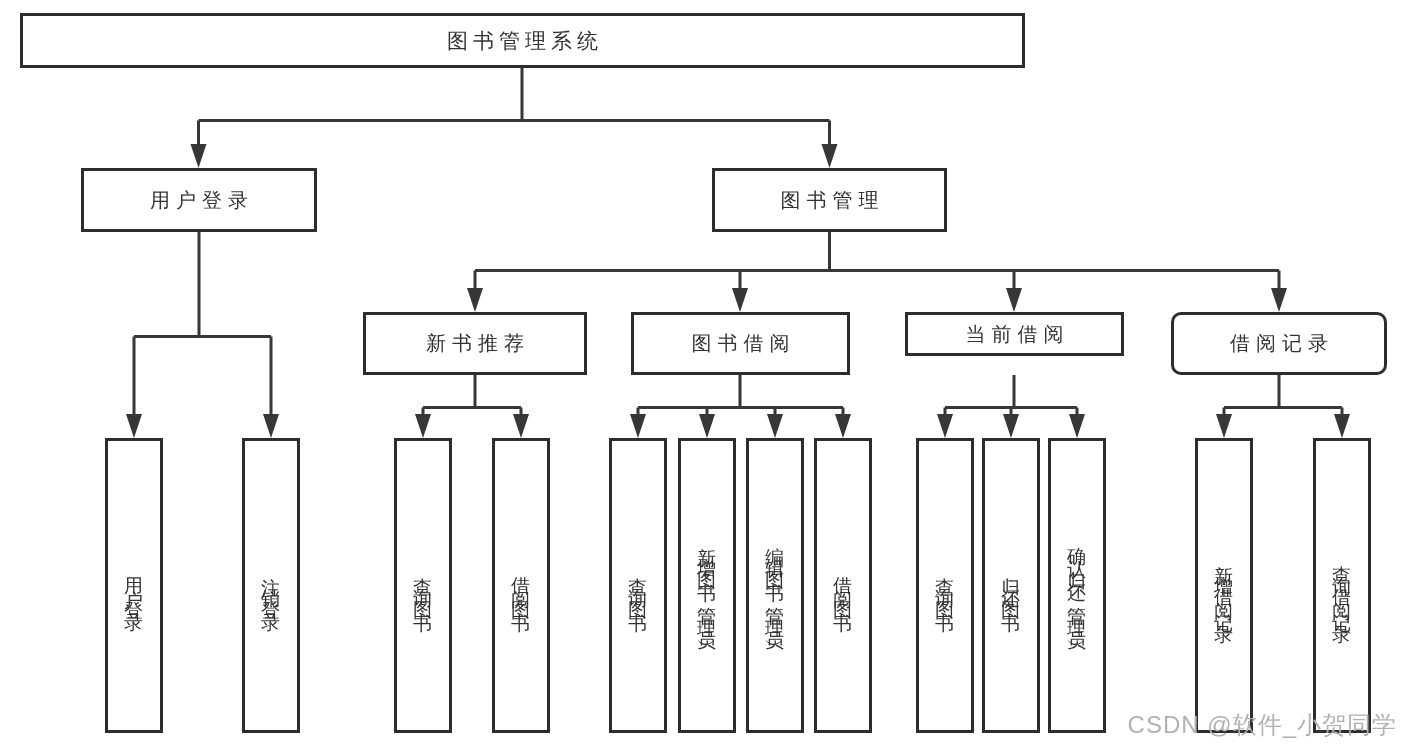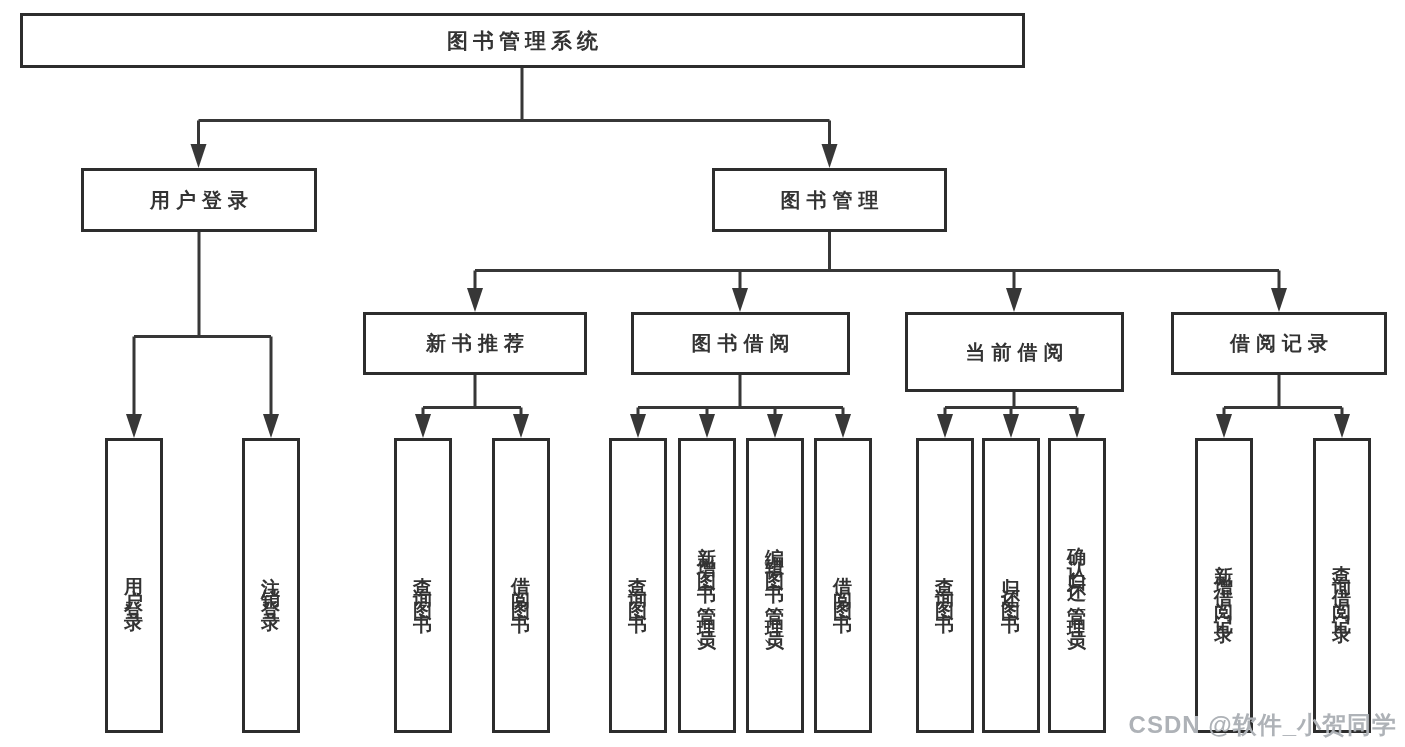--- a/index.html
+++ b/index.html
@@ -7,21 +7,20 @@
     padding: 0;
     background: #ffffff;
     font-family: "Liberation Sans", "DejaVu Sans", sans-serif;
   }
   #canvas {
     position: relative;
     width: 1405px;
     height: 747px;
     background: #ffffff;
     overflow: hidden;
-    font-weight: bold;
   }
   #connectors {
     position: absolute;
     left: 0; top: 0;
     width: 1405px; height: 747px;
     pointer-events: none;
   }
   .box {
     position: absolute;
     box-sizing: border-box;
@@ -138,24 +137,24 @@
   <div class="box" style="left:712px; top:168px; width:235px; height:64px;">
     <span class="hlabel">图书管理</span>
   </div>
 
   <div class="box" style="left:363px; top:312px; width:224px; height:63px;">
     <span class="hlabel">新书推荐</span>
   </div>
   <div class="box" style="left:631px; top:312px; width:219px; height:63px;align-items:center;">
     <span class="hlabel">图书借阅</span>
   </div>
-  <div class="box" style="left:905px; top:312px; width:219px; height:80px;">
+  <div class="box" style="left:905px; top:312px; width:219px; height:44px;">
     <span class="hlabel">当前借阅</span>
   </div>
-  <div class="box" style="left:1171px; top:312px; width:216px; height:63px;">
+  <div class="box" style="left:1171px; top:312px; width:216px; height:63px;border-radius:10px;">
     <span class="hlabel">借阅记录</span>
   </div>
 
   <div class="leaf" style="left:105px;">
     <span class="vlabel">用户登录</span>
   </div>
   <div class="leaf" style="left:242px;">
     <span class="vlabel">注销登录</span>
   </div>
 

